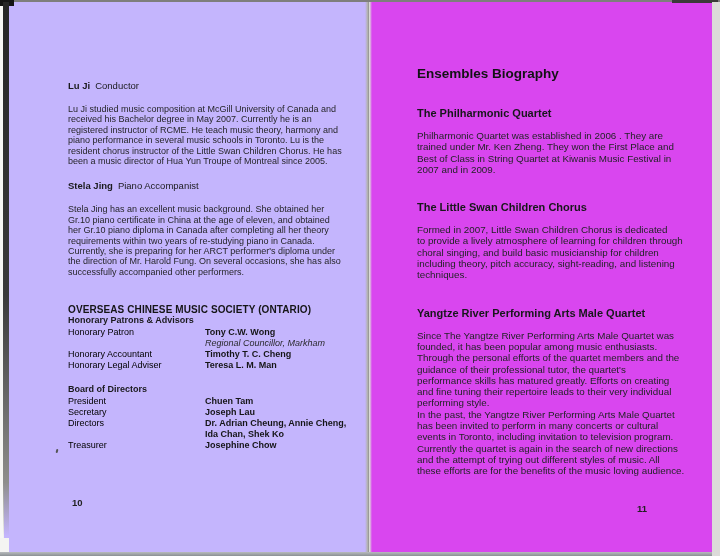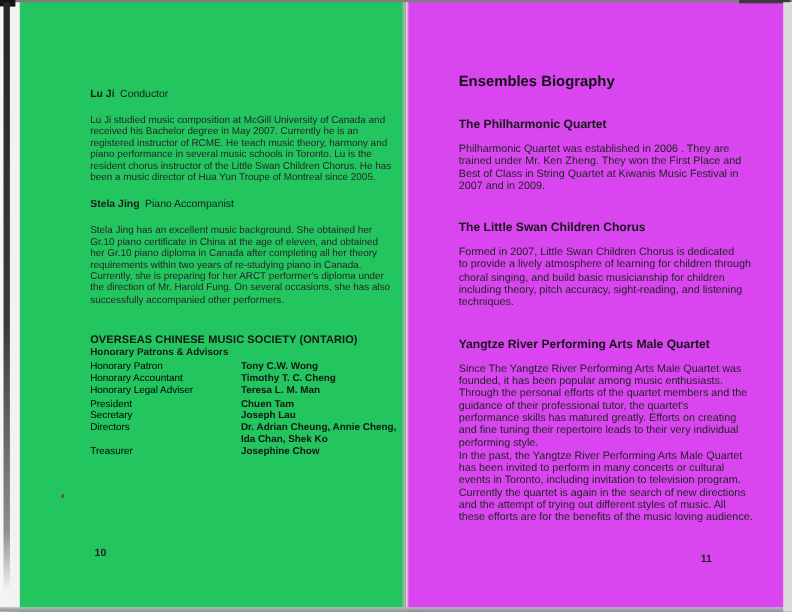--- a/index.html
+++ b/index.html
@@ -5,21 +5,21 @@
   html,body{margin:0;padding:0;}
   body{
     width:720px;height:556px;position:relative;overflow:hidden;
     background:#f2f2f0;
     font-family:"Liberation Sans","DejaVu Sans",sans-serif;
     -webkit-font-smoothing:antialiased;
   }
   .scan{position:absolute;inset:0;}
   
   .page{position:absolute;top:0;bottom:0;}
-  .page-left{left:18px;width:366px;background:#22c55e;}
+  .page-left{left:4px;width:366px;background:#c4b5fd;}
   .page-right{left:368px;width:345px;background:#d946ef;}
   
   .edge-top{position:absolute;left:0;top:0;width:720px;height:2px;background:#7e7e7c;}
   .edge-top-right{position:absolute;left:672px;top:0;width:46px;height:3px;background:#3a3a38;}
   .corner-blob{position:absolute;left:0;top:0;width:14px;height:6px;background:#141414;}
   .left-strip{position:absolute;left:3px;top:2px;width:6px;height:534px;
     background:linear-gradient(180deg,#262626 0%,#3a3a3a 55%,#8e8e8c 90%,rgba(200,200,198,0) 100%);}
   .left-sliver{position:absolute;left:0;top:6px;width:3px;height:550px;background:#f7f7f5;}
   .bottom-notch{position:absolute;left:0;top:538px;width:9px;height:18px;background:#f4f4f2;}
   .edge-bottom{position:absolute;left:0;top:552px;width:720px;height:4px;
@@ -87,29 +87,34 @@
 
       <div class="soc-title">OVERSEAS CHINESE MUSIC SOCIETY (ONTARIO)</div>
 
       <div class="grp-head">Honorary Patrons &amp; Advisors</div>
       <div class="rows">
         <div class="row">
           <span class="lbl">Honorary Patron</span>
           <span class="val">Tony C.W. Wong</span>
         </div>
         <div class="row">
+          <span class="lbl"></span>
+          <span class="val it">Regional Councillor, Markham</span>
+        </div>
+        <div class="row">
           <span class="lbl">Honorary Accountant</span>
           <span class="val">Timothy T. C. Cheng</span>
         </div>
         <div class="row">
           <span class="lbl">Honorary Legal Adviser</span>
           <span class="val">Teresa L. M. Man</span>
         </div>
       </div>
 
+      <div class="grp-head" style="margin-top:14px;">Board of Directors</div>
       <div class="rows">
         <div class="row">
           <span class="lbl">President</span>
           <span class="val">Chuen Tam</span>
         </div>
         <div class="row">
           <span class="lbl">Secretary</span>
           <span class="val">Joseph Lau</span>
         </div>
         <div class="row">

